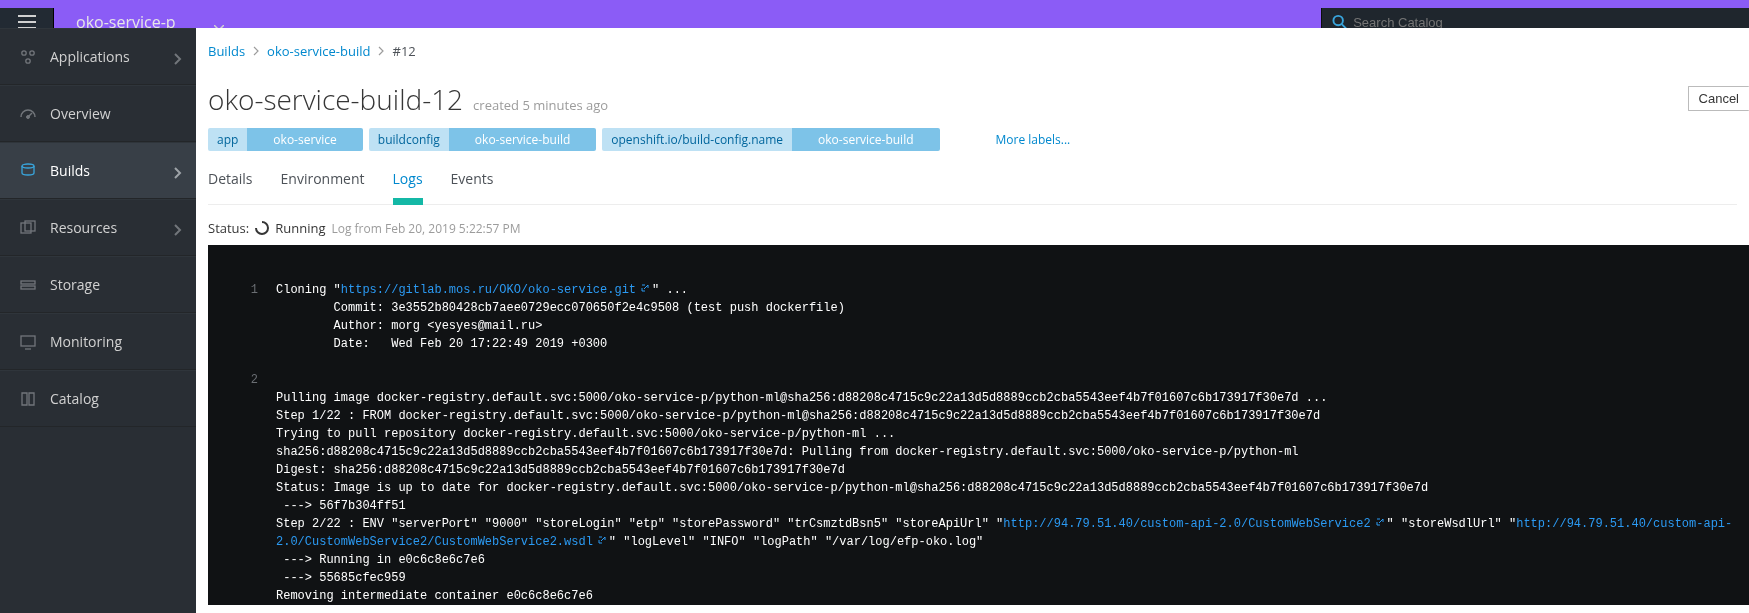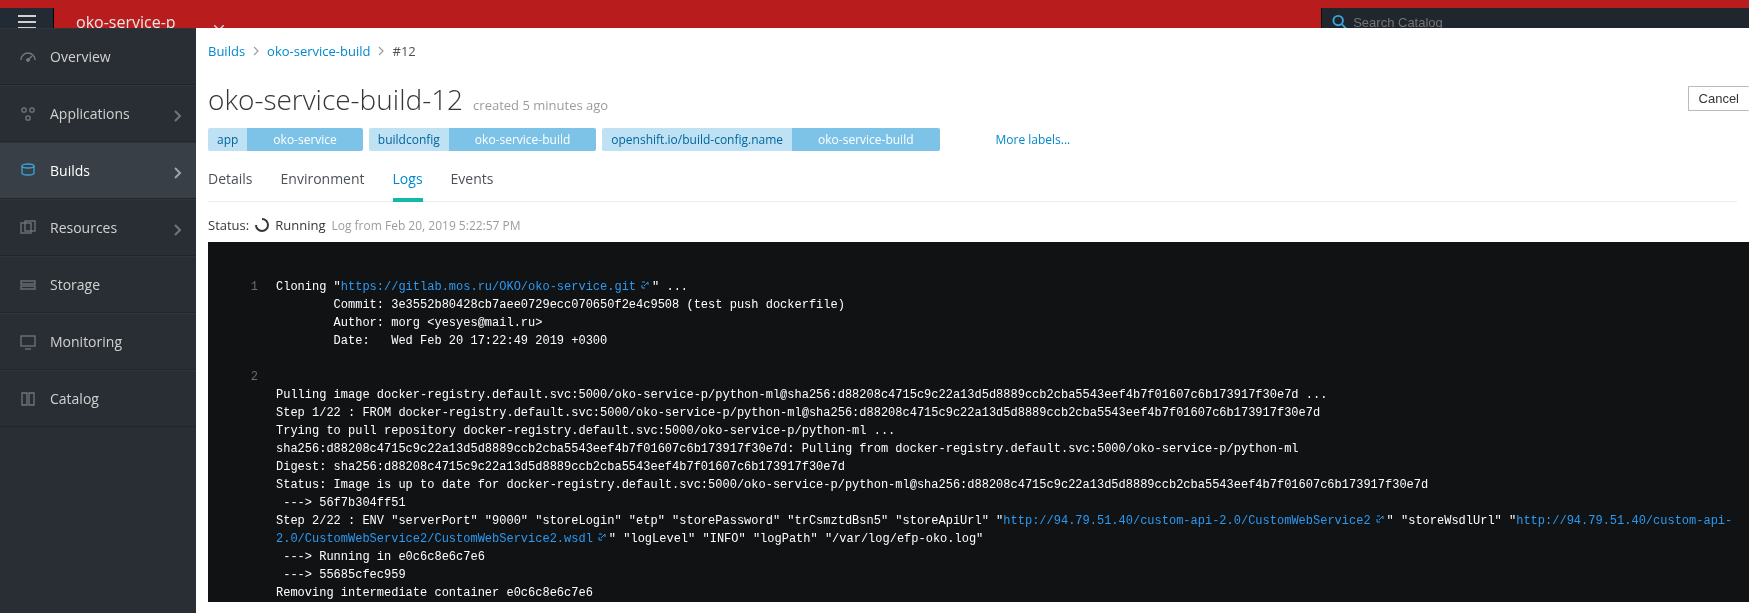--- a/index.html
+++ b/index.html
@@ -1,20 +1,20 @@
 <!DOCTYPE html>
 <html><head>
 <meta charset="utf-8">
 <style>
   * { box-sizing: border-box; margin: 0; padding: 0; }
   html, body { width: 1749px; height: 613px; font-family: "Open Sans","Helvetica Neue",Helvetica,Arial,sans-serif; font-size: 13px; color: #363636; background:#fff; overflow:hidden;}
   a { text-decoration: none; }
 
   
-  .topbar { position:absolute; top:0; left:0; right:0; height:44px; background:#b91c1c; color:#d1d1d1; display:flex; align-items:center; }
+  .topbar { position:absolute; top:0; left:0; right:0; height:44px; background:#8b5cf6; color:#d1d1d1; display:flex; align-items:center; }
   .hamburger { width:54px; height:28px; display:flex; align-items:center; justify-content:center; cursor:pointer; border-right:1px solid #000; background:#222a33;}
   .hamburger svg { width:18px; height:14px; }
   .project-selector { position:relative; margin-left:22px; font-size:16px; color:#e6e6e6; height:28px; display:flex; align-items:center; }
   .project-selector .caret { position:absolute; left:138px; top:6px; }
   .search-wrap { margin-left:auto; display:flex; align-items:center; height:28px; width:428px; border-left:1px solid #0c0d0e; padding-left:10px; background:#1f262d;}
   .search-wrap svg { width:16px; height:16px; margin-right:6px; fill:#39a5dc;}
   .search-wrap input { background:transparent; border:none; outline:none; color:#aab3bb; font-size:13px; width:100%; }
 
   
   .leftnav { position:absolute; top:28px; left:0; bottom:0; width:196px; background:#292e34; color:#d1d1d1; }
@@ -42,21 +42,21 @@
   .cancel-btn { position:absolute; right:0; top:58px; background:#fff; border:1px solid #bbb; padding:4px 10px; font-size:13px; color:#363636; cursor:pointer; border-radius:1px; border-right:none;}
 
   .labels-row { display:flex; align-items:center; gap:6px; margin-bottom:18px; flex-wrap:wrap;}
   .label-pair { display:flex; }
   .label-key { background:#bee1f4; color:#00659c; padding:3px 9px; font-size:12px; border-radius:2px 0 0 2px;}
   .label-val { background:#7dc3e8; color:#fff; padding:3px 26px; font-size:12px; border-radius:0 2px 2px 0;}
   .more-labels { color:#0088ce; font-size:12px; margin-left:4px;padding-left:46px;}
 
   .tabs { display:flex; gap:28px; border-bottom:1px solid #ededed; margin-right:12px;}
   .tab { padding:0 0 10px 0; font-size:14px; color:#4d5258; cursor:pointer; }
-  .tab.active { color:#0088ce; border-bottom:4px solid #14b8a6; margin-bottom:-1px;}
+  .tab.active { color:#0088ce; border-bottom:7px solid #14b8a6; margin-bottom:-1px;}
 
   .status-row { margin:14px 0 8px 0; font-size:13px; color:#363636; display:flex; align-items:center; gap:6px;}
   .status-row .status-label { font-weight:400;text-align:right;}
   .status-row .spinner { width:14px; height:14px; }
   .status-row .logfrom { color:#9c9c9c; font-size:12px;}
 
   
   .log-panel { margin:8px 0 0 0; height:360px; background:#101214; color:#d1d1d1; font-family: Menlo, Consolas, "Courier New", monospace; font-size:12px; overflow:hidden; position:relative;}
   .log-body { padding:18px 8px 8px 22px; line-height:18px; white-space:pre-wrap; word-break:break-all;}
   .log-ln { color:#6a6e73; display:inline-block; width:28px; text-align:right; margin-right:18px; user-select:none; vertical-align:top;}
@@ -91,39 +91,39 @@
         <line x1="10.5" y1="10.5" x2="15" y2="15" stroke="#39a5dc" stroke-width="2"></line>
       </svg>
     <input type="text" placeholder="Search Catalog" style="">
   </div>
 </div>
 
 <div class="leftnav">
   <div class="nav-item">
     <span class="icon">
         <svg viewBox="0 0 18 18">
-          <path d="M2 12 A7 7 0 0 1 16 12" fill="none" stroke="#72767b" stroke-width="1.5"></path>
-          <circle cx="9" cy="12" r="1.5" fill="#72767b"></circle>
-          <line x1="9" y1="12" x2="13" y2="8" stroke="#72767b" stroke-width="1.5"></line>
-        </svg>
-      </span>
-    <span class="label">Overview</span>
-  </div>
-  <div class="nav-item">
-    <span class="icon">
-        <svg viewBox="0 0 18 18">
           <circle cx="5" cy="5" r="2.2" fill="none" stroke="#72767b" stroke-width="1.3"></circle>
           <circle cx="13" cy="5" r="2.2" fill="none" stroke="#72767b" stroke-width="1.3"></circle>
           <circle cx="9" cy="13" r="2.2" fill="none" stroke="#72767b" stroke-width="1.3"></circle>
         </svg>
       </span>
     <span class="label">Applications</span>
     <span class="chev"><svg viewBox="0 0 8 12">
           <path d="M1 1 L6 6 L1 11" stroke="#72767b" stroke-width="2" fill="none"></path>
         </svg></span>
+  </div>
+  <div class="nav-item">
+    <span class="icon">
+        <svg viewBox="0 0 18 18">
+          <path d="M2 12 A7 7 0 0 1 16 12" fill="none" stroke="#72767b" stroke-width="1.5"></path>
+          <circle cx="9" cy="12" r="1.5" fill="#72767b"></circle>
+          <line x1="9" y1="12" x2="13" y2="8" stroke="#72767b" stroke-width="1.5"></line>
+        </svg>
+      </span>
+    <span class="label">Overview</span>
   </div>
   <div class="nav-item active">
     <span class="icon">
         <svg viewBox="0 0 18 18">
           <ellipse cx="9" cy="4" rx="6" ry="2" fill="none" stroke="#39a5dc" stroke-width="1.3"></ellipse>
           <path d="M3 4 v7 a6 2 0 0 0 12 0 v-7" fill="none" stroke="#39a5dc" stroke-width="1.3"></path>
         </svg>
       </span>
     <span class="label">Builds</span>
     <span class="chev"><svg viewBox="0 0 8 12">

